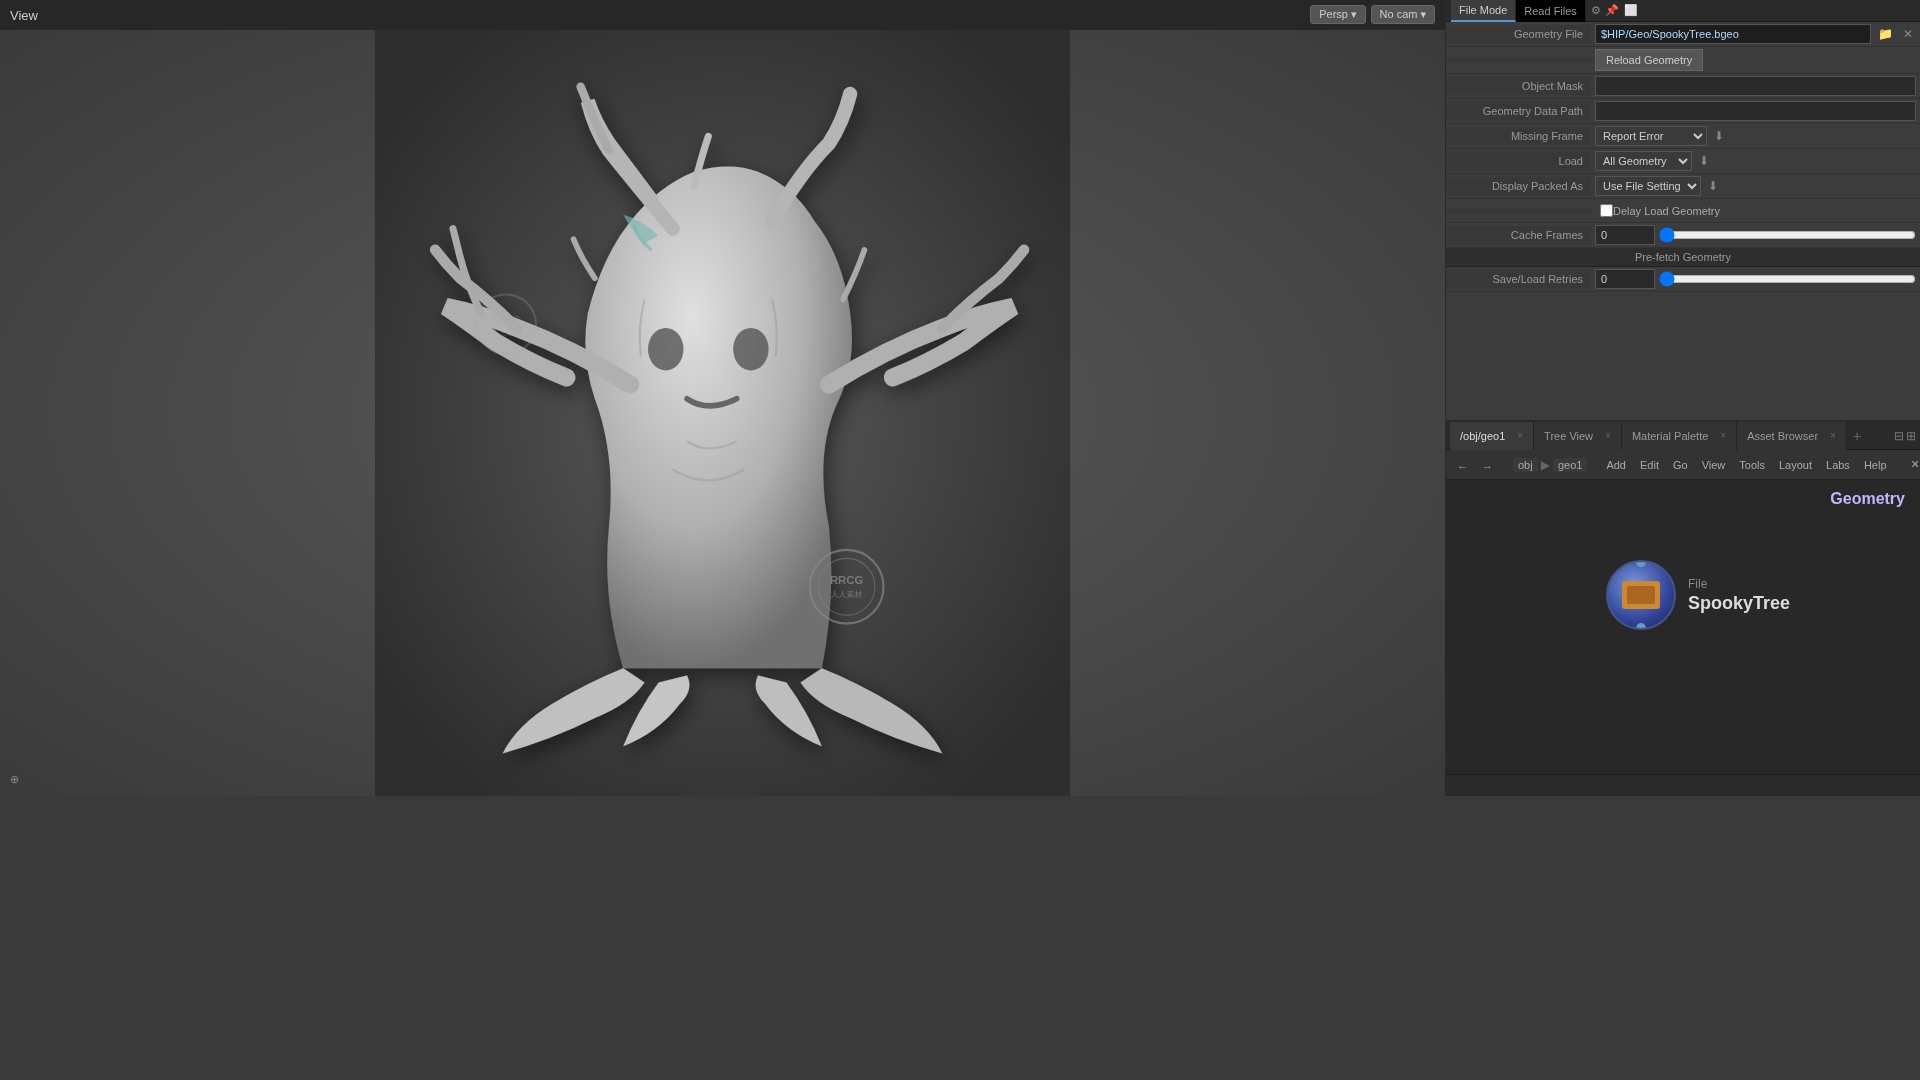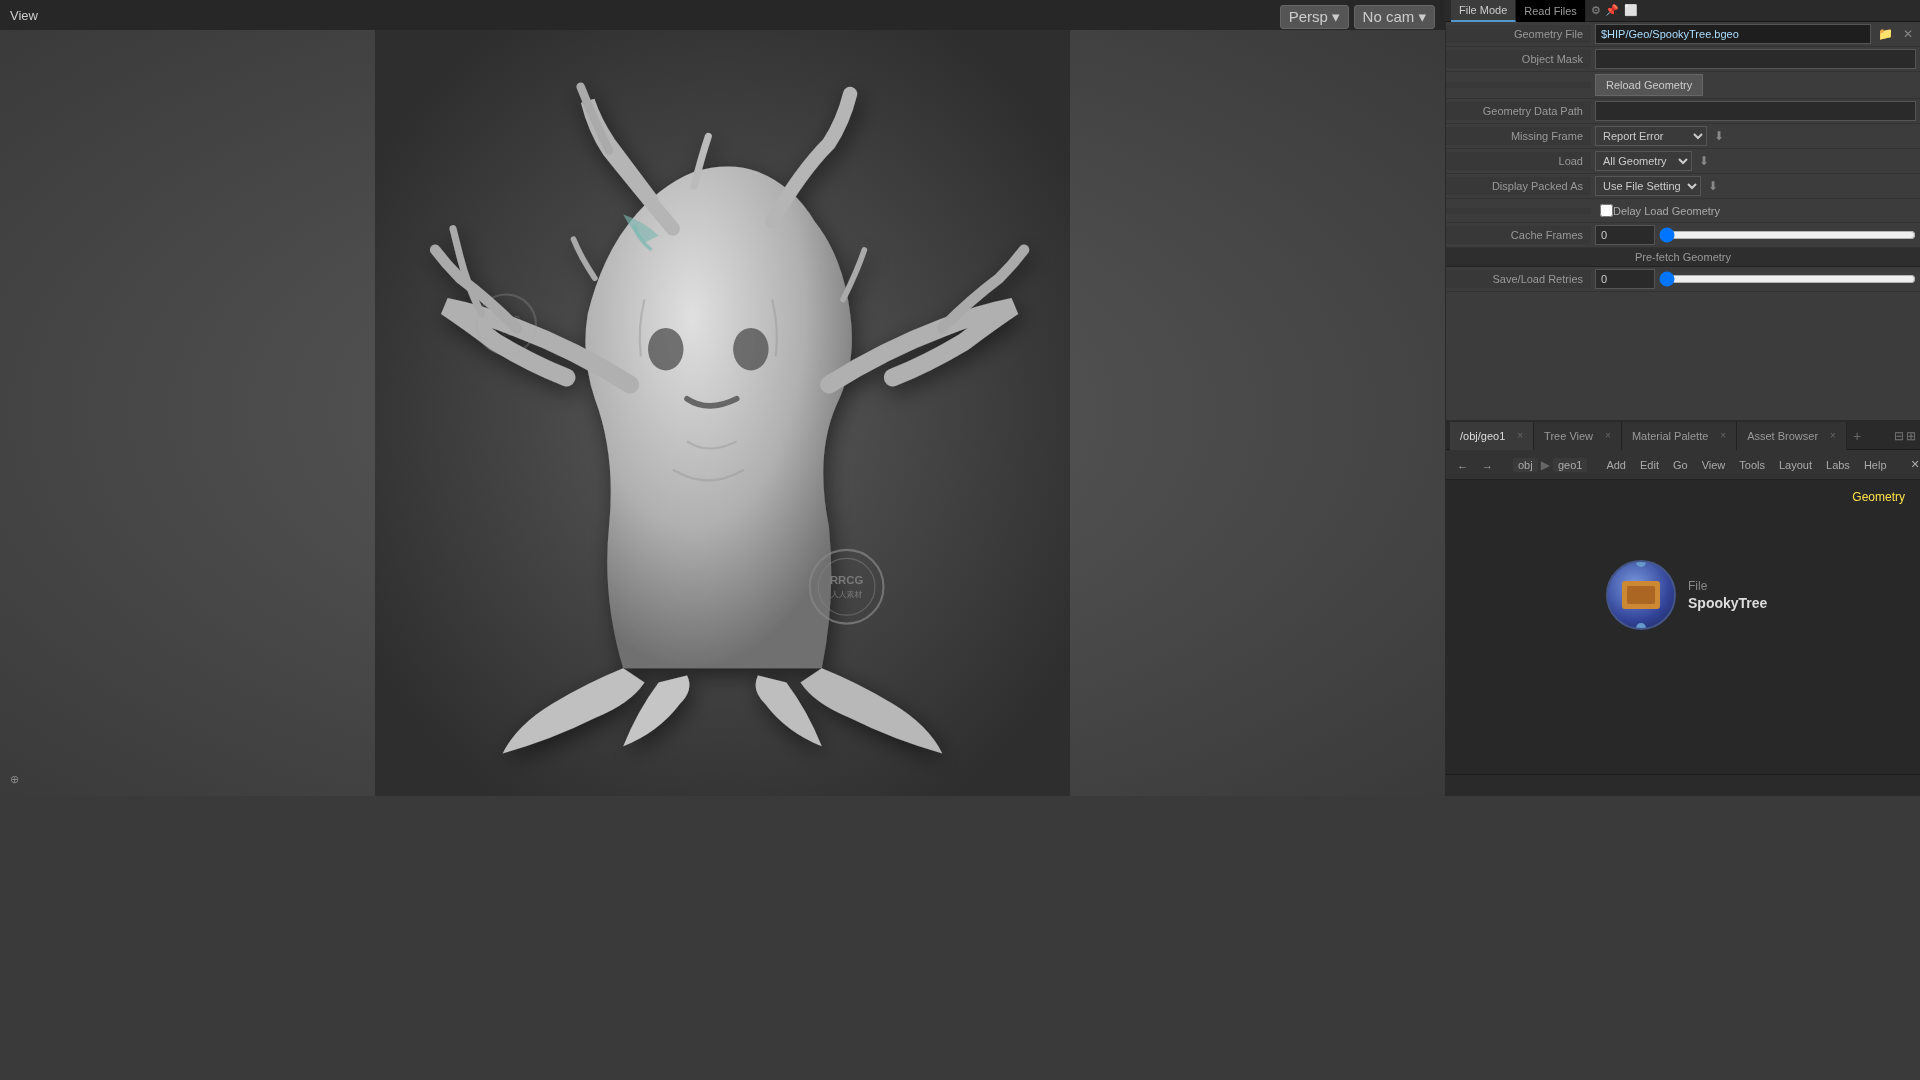--- a/index.html
+++ b/index.html
@@ -54,21 +54,21 @@
       gap: 5px;
       z-index: 10;
     }
 
     .viewport-btn {
       background: #555;
       border: 1px solid #666;
       color: #ccc;
       padding: 2px 8px;
       border-radius: 3px;
-      font-size: 15px;
+      font-size: 11px;
       cursor: pointer;
     }
 
     
     .model-area {
       position: absolute;
       top: 30px;
       left: 0;
       right: 0;
       bottom: 0;
@@ -287,23 +287,23 @@
       flex: 1;
       position: relative;
       background: #282828;
       overflow: hidden;
     }
 
     .geometry-label {
       position: absolute;
       top: 10px;
       right: 15px;
-      color: #fde047;
-      font-size: 12px;
-      font-weight: normal;
+      color: #c4b5fd;
+      font-size: 16px;
+      font-weight: bold;
     }
 
     
     .file-node {
       position: absolute;
       top: 80px;
       left: 160px;
       display: flex;
       align-items: center;
       gap: 12px;
@@ -347,21 +347,21 @@
       gap: 2px;
     }
 
     .node-type {
       color: #888;
       font-size: 12px;
     }
 
     .node-name {
       color: #dddddd;
-      font-size: 14px;
+      font-size: 18px;
       font-weight: bold;
     }
 
     
     .node-dot {
       width: 10px;
       height: 10px;
       border-radius: 50%;
       background: #6699cc;
       position: absolute;
@@ -561,30 +561,30 @@
       <div class="param-row">
         <div class="param-label">Geometry File</div>
         <div class="param-content">
           <input type="text" class="param-input-path" readonly="" value="$HIP/Geo/SpookyTree.bgeo" style="">
           <button class="icon-btn">📁</button>
           <button class="icon-btn">✕</button>
         </div>
       </div>
 
       <div class="param-row">
+        <div class="param-label"></div>
+        <div class="param-content">
+          <button class="reload-btn">Reload Geometry</button>
+        </div>
+      </div>
+
+      <div class="param-row">
         <div class="param-label">Object Mask</div>
         <div class="param-content">
           <input type="text" class="param-input" style="">
-        </div>
-      </div>
-
-      <div class="param-row">
-        <div class="param-label"></div>
-        <div class="param-content">
-          <button class="reload-btn">Reload Geometry</button>
         </div>
       </div>
 
       <div class="param-row">
         <div class="param-label">Geometry Data Path</div>
         <div class="param-content">
           <input type="text" class="param-input" style="">
         </div>
       </div>
 

